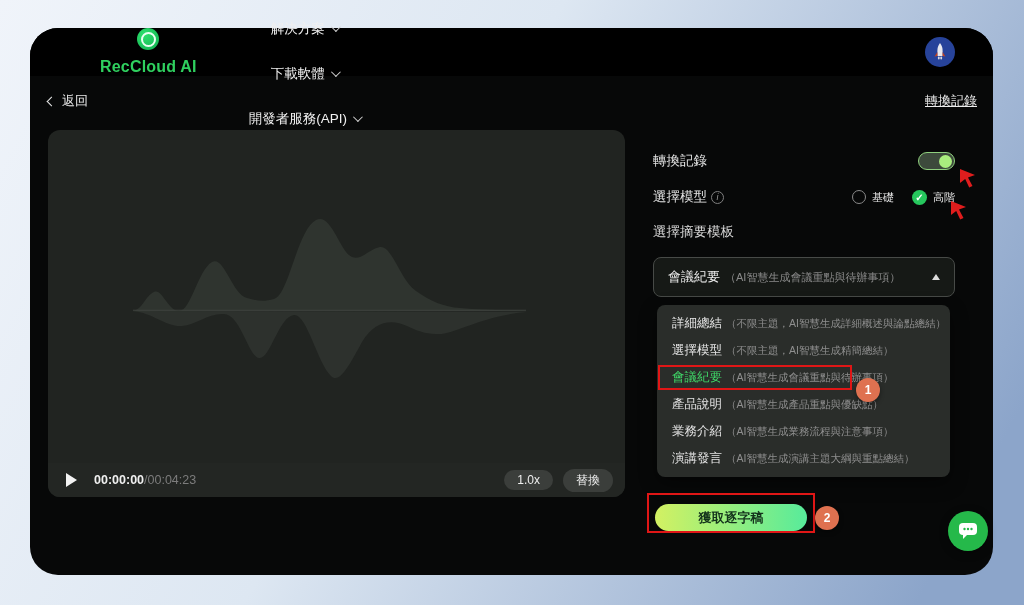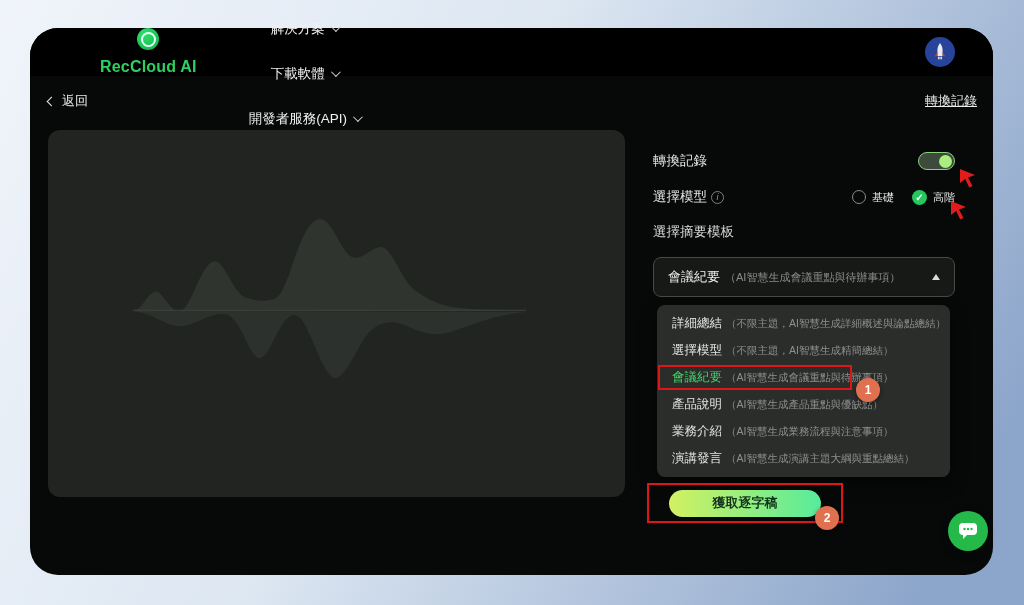--- a/index.html
+++ b/index.html
@@ -81,22 +81,22 @@
 
   .dropdown { margin-top:8px; margin-left:4px; width:293px; background:#2a2d2a; border-radius:8px;
     padding:5px 0; box-shadow:0 6px 18px rgba(0,0,0,.45); }
   .dd-item { height:27px; display:flex; align-items:center; padding:0 15px; cursor:pointer; position:relative; }
   .dd-item .name { color:#e4e4e4; font-size:12.5px; white-space:nowrap; }
   .dd-item .detail { color:#8f8f8f; font-size:10.5px; margin-left:4px; white-space:nowrap; }
   .dd-item.selected .name { color:#3fd968; }
   .red-box { position:absolute; left:1px; top:1px; width:194px; height:25px;
     border:2.5px solid #e01616; pointer-events:none; }
 
-  .btn-annot { position:relative; margin-top:6px; margin-left:-6px; width:196px; height:40px;
-    border:2.5px solid #e01616; display:flex; align-items:center; justify-content:center; }
+  .btn-annot { position:relative; margin-top:16px; margin-left:-6px; width:168px; height:40px;
+    border:2.5px solid #e01616; display:flex; align-items:flex-end; justify-content:center; }
   .transcribe-btn { width:152px; height:27px; border:none; border-radius:14px; cursor:pointer;
     background:linear-gradient(90deg, #d3f162, #57eb9b); color:#14331c; font-size:13px;
     font-weight:bold; font-family:"Liberation Sans", sans-serif; }
 
   
   .badge { position:absolute; width:24px; height:24px; border-radius:50%; background:#df7150;
     color:#fff; font-size:12px; font-weight:bold; display:flex; align-items:center;
     justify-content:center; box-shadow:0 2px 5px rgba(0,0,0,.4); }
   .badge1 { left:826px; top:350px; }
   .badge2 { left:785px; top:478px; }
@@ -166,20 +166,30 @@
   </div>
 
   <div class="player">
     <div class="wave-area">
       <svg viewBox="0 0 577 333" width="577" height="333" preserveAspectRatio="none">
         <path fill="#2f342f" d="M85,181 C95,179 97,166 106,162 C114,158 120,181 131,181 C143,181 150,140 164,132 C176,125 184,164 199,168 C209,171 216,172 226,169 C241,165 249,100 268,90 C283,82 292,122 304,127 C313,131 321,119 332,117 C344,115 352,150 368,161 C382,171 396,177 412,178 C432,180 455,180 478,181 Z"></path>
         <path fill="#2d312d" d="M85,181 C105,183 118,197 134,196 C148,195 160,183 176,184 C193,185 200,226 211,228 C222,230 231,186 246,185 C259,184 269,232 283,246 C292,255 303,232 314,212 C327,190 344,189 359,196 C373,203 381,204 391,204 C406,204 434,186 478,182 Z"></path>
         <rect x="85" y="179.6" width="393" height="1.6" fill="#3f433f" opacity="0.7"></rect>
       </svg>
     </div>
+    <div class="controls">
+      <span class="play-btn">
+        <span class="play-tri"></span>
+      </span>
+      <span class="time">
+        <span class="cur">00:00:00</span><span class="dur">/00:04:23</span>
+      </span>
+      <button class="pill">1.0x</button>
+      <button class="pill">替換</button>
+    </div>
   </div>
 
   <div class="settings">
 
     <div class="set-row">
       <span class="set-label">轉換記錄</span>
       <span class="toggle">
         <span class="knob"></span>
       </span>
     </div>

